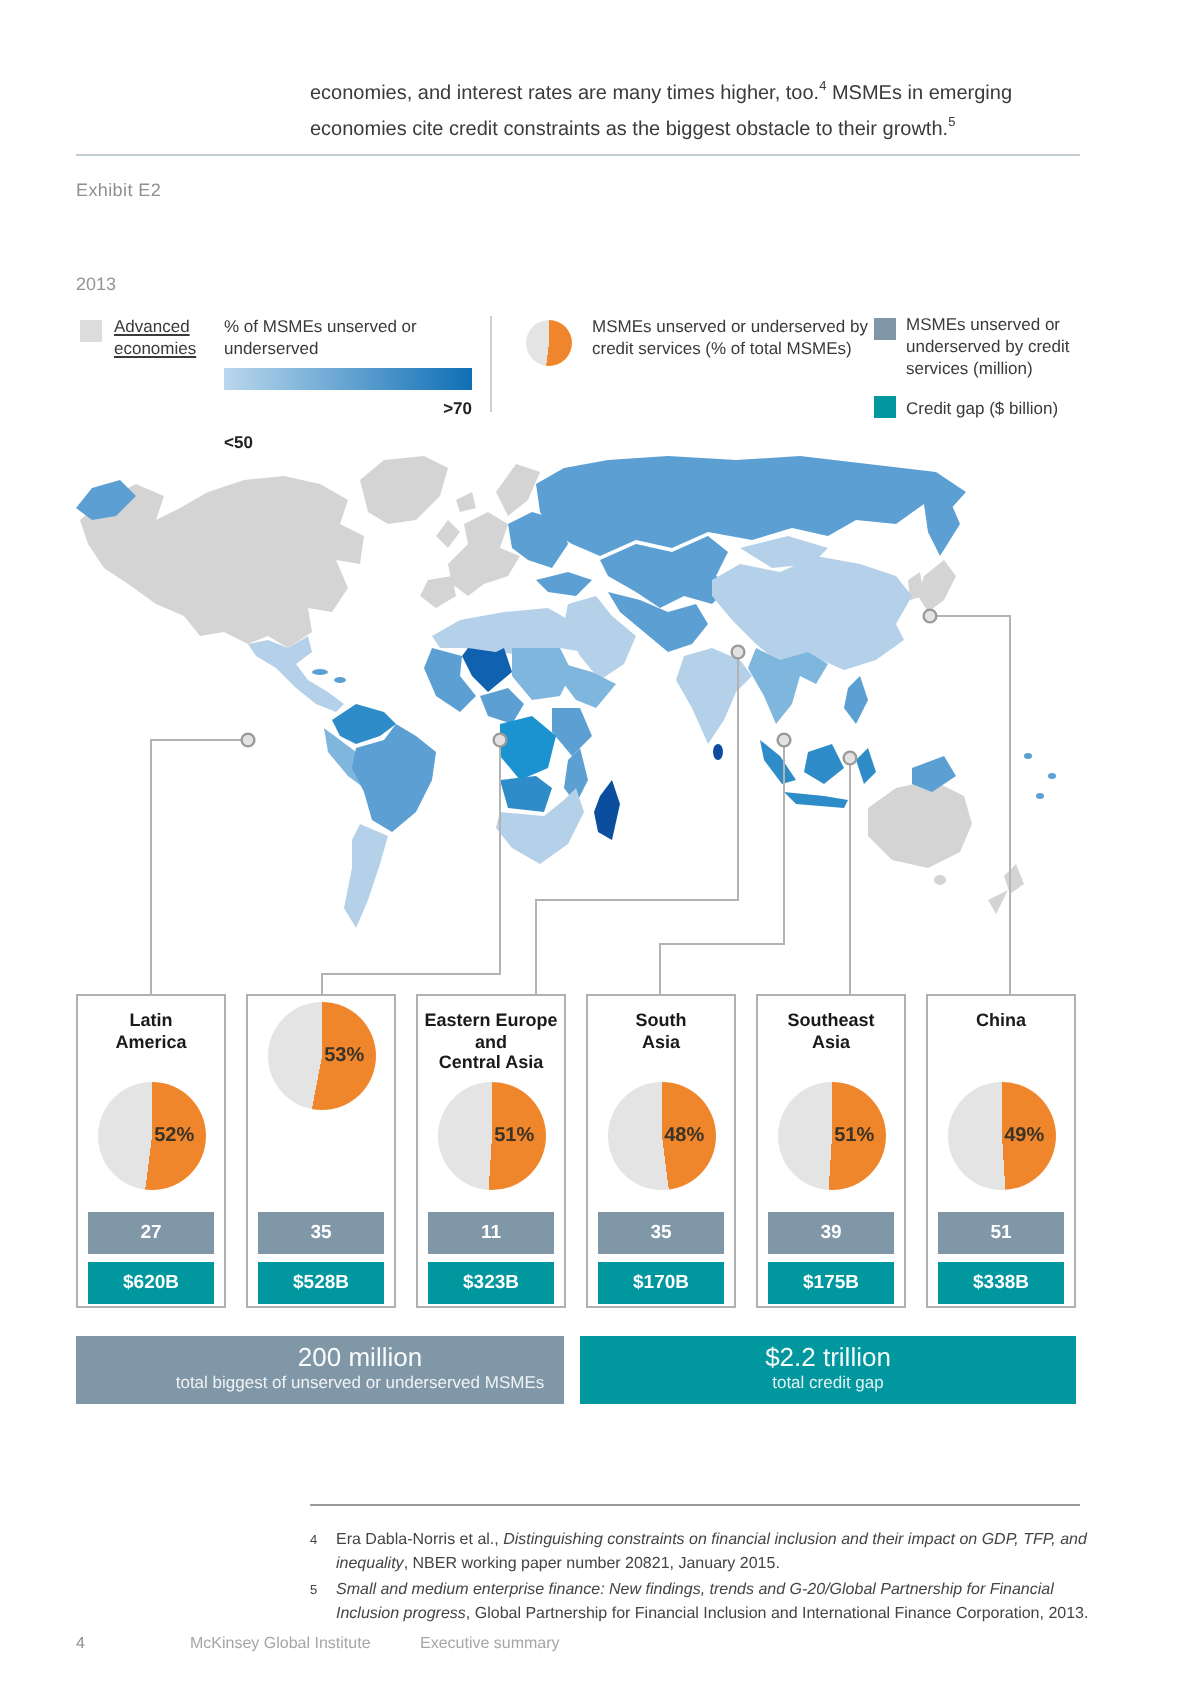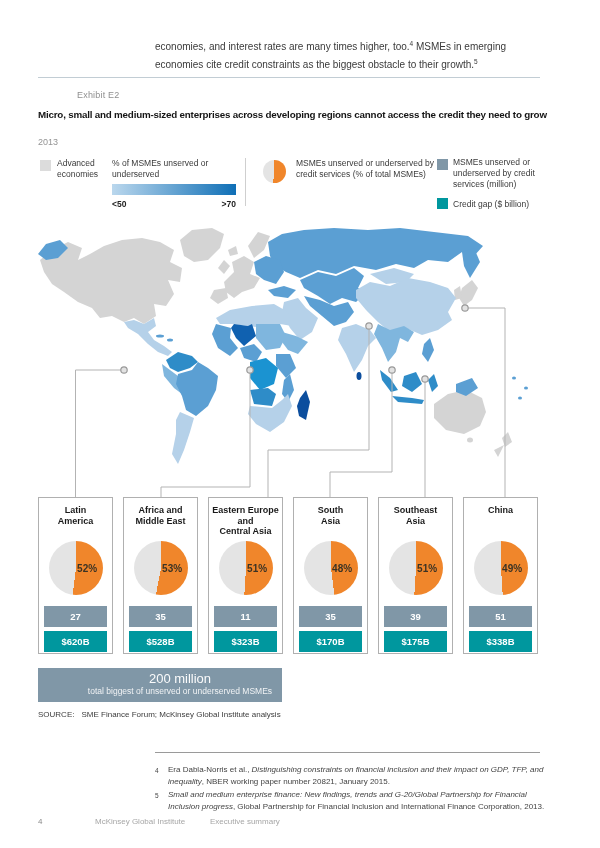--- a/index.html
+++ b/index.html
@@ -13,31 +13,31 @@
   *{margin:0;padding:0;box-sizing:border-box;}
   html,body{background:#fff;}
   body{font-family:"Liberation Sans","DejaVu Sans",sans-serif;color:#333;}
   .page{position:relative;width:600px;height:848px;background:#fff;overflow:hidden;}
 
   .intro{position:absolute;left:155px;top:36px;width:396px;font-size:10px;line-height:15px;color:#3a3a3a;}
   .intro sup{font-size:6.5px;}
 
   .top-rule{position:absolute;left:38px;top:77px;width:502px;height:1px;background:#c2cdd4;}
 
-  .exhibit-label{position:absolute;left:38px;top:90px;font-size:9px;color:#8f8f8f;letter-spacing:.2px;margin-left:39px;}
+  .exhibit-label{position:absolute;left:38px;top:90px;font-size:9px;color:#8f8f8f;letter-spacing:.2px;}
   .exhibit-title{position:absolute;left:38px;top:109px;width:510px;font-size:9.8px;font-weight:bold;color:#151515;letter-spacing:-.2px;white-space:nowrap;}
   .exhibit-year{position:absolute;left:38px;top:137px;font-size:9px;color:#949494;}
 
   .legend{position:absolute;left:38px;top:156px;width:502px;height:58px;font-size:8.5px;line-height:11px;color:#3a3a3a;}
   .legend .sw{position:absolute;width:11px;height:11px;}
   .lg-adv-sw{left:2px;top:4px;background:var(--swatch-gray);}
-  .lg-adv-lb{position:absolute;left:19px;top:2px;width:62px;}
+  .lg-adv-lb{position:absolute;left:19px;top:2px;width:62px;text-decoration:underline;}
   .lg-grad-lb{position:absolute;left:74px;top:2px;width:125px;}
   .lg-grad-bar{position:absolute;left:74px;top:28px;width:124px;height:11px;background:linear-gradient(to right,var(--gradient-start),var(--gradient-end));}
-  .lg-grad-min{position:absolute;left:74px;top:43px;font-weight:bold;color:#222;}
+  .lg-grad-min{position:absolute;left:74px;top:60px;font-weight:bold;color:#222;}
   .lg-grad-max{position:absolute;left:160px;top:43px;width:38px;text-align:right;font-weight:bold;color:#222;}
   .lg-sep{position:absolute;left:207px;top:2px;width:1px;height:48px;background:#cfcfcf;}
   .lg-pie{position:absolute;left:225px;top:4px;width:23px;height:23px;border-radius:50%;
           background:conic-gradient(var(--accent-orange) 0 52%, var(--pie-gray) 0);}
   .lg-pie-lb{position:absolute;left:258px;top:2px;width:150px;}
   .lg-mil-sw{left:399px;top:3px;background:var(--blue-gray);}
   .lg-mil-lb{position:absolute;left:415px;top:1px;width:92px;}
   .lg-cr-sw{left:399px;top:42px;background:var(--teal);}
   .lg-cr-lb{position:absolute;left:415px;top:43px;width:100px;}
 
@@ -80,21 +80,20 @@
 </head>
 <body>
 
 <div class="page">
 
   <p class="intro"><span>economies, and interest rates are many times higher, too.</span><sup>4</sup><span> MSMEs in emerging economies cite credit constraints as the biggest obstacle to their growth.</span><sup>5</sup></p>
 
   <div class="top-rule"></div>
 
   <div class="exhibit-label">Exhibit E2</div>
-  <div class="exhibit-title">Micro, small and medium-sized enterprises across developing regions cannot access the credit they need to grow</div>
   <div class="exhibit-year">2013</div>
 
   <div class="legend">
     <div class="sw lg-adv-sw"></div>
     <div class="lg-adv-lb">Advanced economies</div>
     <div class="lg-grad-lb">% of MSMEs unserved or underserved</div>
     <div class="lg-grad-bar"></div>
     <div class="lg-grad-min">&lt;50</div>
     <div class="lg-grad-max">&gt;70</div>
     <div class="lg-sep"></div>
@@ -193,22 +192,20 @@
     <div class="r-name">Latin
 America</div>
     <div class="r-pie" style="background: conic-gradient(var(--accent-orange) 0 52%, var(--pie-gray) 0);">
       <span class="r-pct">52%</span>
     </div>
     <div class="r-bar r-m">27</div>
     <div class="r-bar r-c">$620B</div>
   </div>
 
   <div class="card">
-    <div class="r-name">Africa and
-Middle East</div>
     <div class="r-pie" style="background: conic-gradient(var(--accent-orange) 0 53%, var(--pie-gray) 0);">
       <span class="r-pct">53%</span>
     </div>
     <div class="r-bar r-m">35</div>
     <div class="r-bar r-c">$528B</div>
   </div>
 
   <div class="card">
     <div class="r-name">Eastern Europe
 and
@@ -247,24 +244,25 @@
     </div>
     <div class="r-bar r-m">51</div>
     <div class="r-bar r-c">$338B</div>
   </div>
 </div>
 
   <div class="total total-left">
     <div class="t-val">200 million</div>
     <div class="t-lb">total biggest of unserved or underserved MSMEs</div>
   </div>
-
-  <div class="source">
-    <span class="s-lb">SOURCE:</span><span>SME Finance Forum; McKinsey Global Institute analysis</span>
-  </div>
+  <div class="total total-right">
+    <div class="t-val">$2.2 trillion</div>
+    <div class="t-lb">total credit gap</div>
+  </div>
+
 
   <div class="fn-rule"></div>
   <div class="footnotes" id="footnotes">
   <div class="fn">
     <span class="fn-marker">4</span>
     <span class="fn-text"><span class="fn-pre">Era Dabla-Norris et al., </span><i class="fn-it">Distinguishing constraints on financial inclusion and their impact on GDP, TFP, and inequality</i><span class="fn-post">, NBER working paper number 20821, January 2015.</span></span>
   </div>
 
   <div class="fn">
     <span class="fn-marker">5</span>

